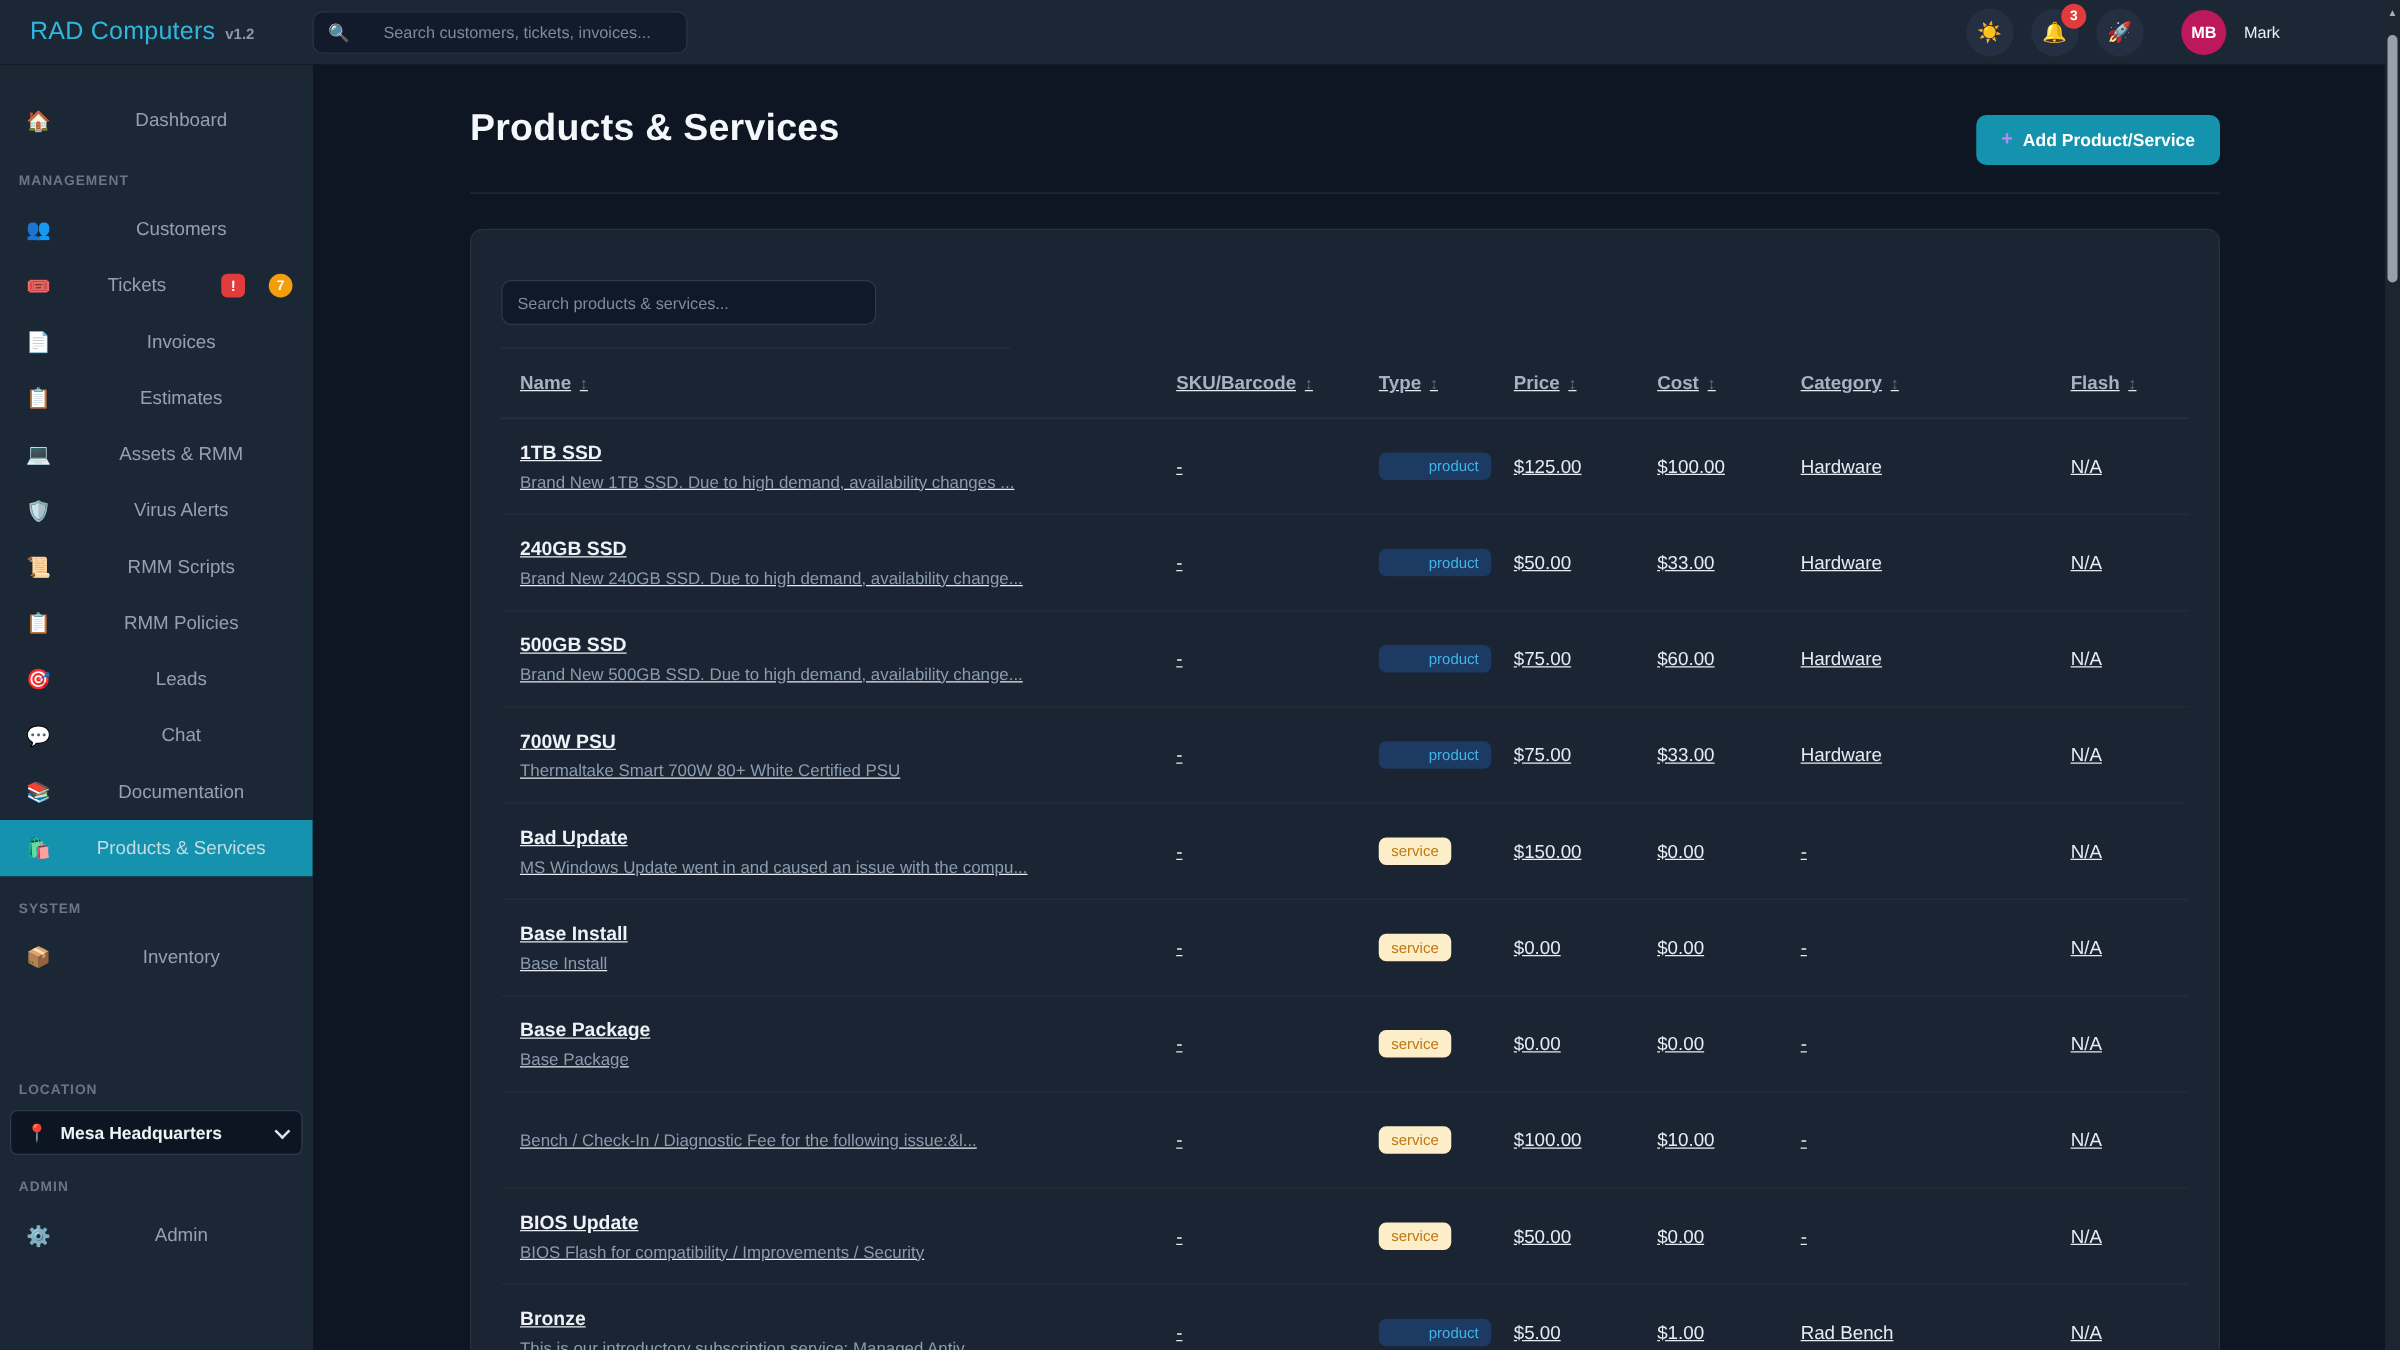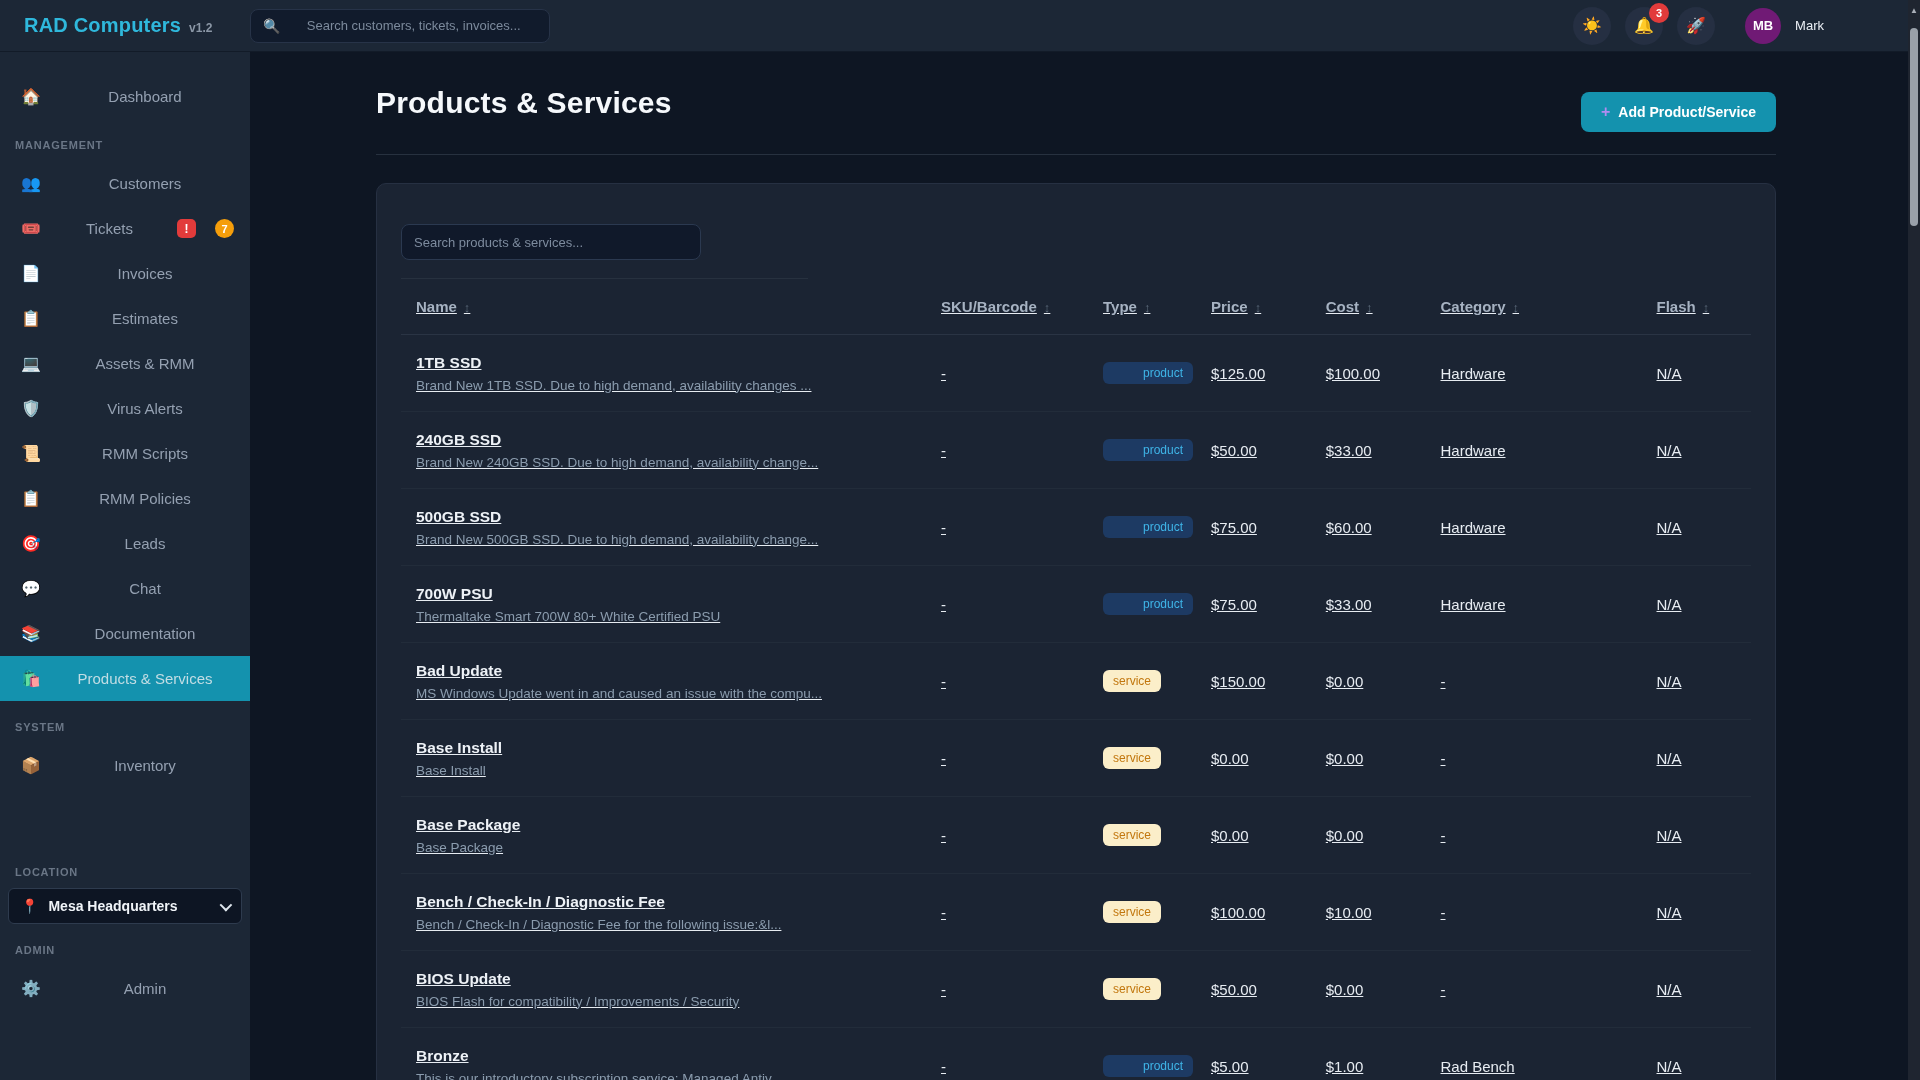--- a/index.html
+++ b/index.html
@@ -9,21 +9,21 @@
     font-family:"Liberation Sans", sans-serif;
     color:#e7ecf2;
   }
   
   .topbar {
     position:fixed; top:0; left:0; width:1920px; height:52px;
     background:#1c2736; border-bottom:1px solid #121b28;
     display:flex; align-items:center; padding:0 96px 0 24px; z-index:20;
   }
   .brand-wrap { display:flex; align-items:baseline; gap:8px; min-width:226px; }
-  .brand { font-size:20px; font-weight:bold; color:#2fb8dc; letter-spacing:.2px; }
+  .brand { font-size:20px; font-weight:normal; color:#2fb8dc; letter-spacing:.2px; }
   .version { font-size:12px; color:#8b97a6; font-weight:bold; }
   .global-search {
     display:flex; align-items:center; gap:10px;
     width:300px; height:34px; background:#111b2c;
     border:1px solid #273348; border-radius:8px; padding:0 12px;
   }
   .global-search .g-icon { font-size:14px; line-height:1; }
   .global-search input {
     background:transparent; border:none; outline:none; color:#cdd6e1;
     font-size:13px; width:100%; font-family:"Liberation Sans", sans-serif;text-align:center;
@@ -35,21 +35,21 @@
     background:#252f42; display:flex; align-items:center; justify-content:center;
     font-size:16px; cursor:pointer; border:none; color:#ffd466;
   }
   .notif-badge {
     position:absolute; top:-4px; right:-6px; min-width:20px; height:20px;
     background:#e23b3b; color:#fff; font-size:11px; font-weight:bold;
     border-radius:10px; display:flex; align-items:center; justify-content:center;
     padding:0 5px;
   }
   .avatar {
-    width:36px; height:36px; border-radius:50%; background:#701a75;
+    width:36px; height:36px; border-radius:50%; background:#be185d;
     color:#fff; font-weight:bold; font-size:13px;
     display:flex; align-items:center; justify-content:center; margin-left:16px;
   }
   .user-name { font-size:13px; color:#e9eef4; }
 
   
   .sidebar {
     position:fixed; top:52px; left:0; width:250px; height:1028px;
     background:#1c2736; padding-top:22px; z-index:10;
   }
@@ -419,21 +419,20 @@
             <span class="badge service">service</span>
           </div>
           <div class="cell">$0.00</div>
           <div class="cell">$0.00</div>
           <div class="cell">-</div>
           <div class="cell">N/A</div>
         </div>
 
         <div class="grid-row trow">
           <div class="name-cell">
-            <div class="p-name">Bench / Check-In / Diagnostic Fee</div>
             <div class="p-desc">Bench / Check-In / Diagnostic Fee for the following issue:&amp;l...</div>
           </div>
           <div class="cell">-</div>
           <div class="cell">
             <span class="badge service">service</span>
           </div>
           <div class="cell">$100.00</div>
           <div class="cell">$10.00</div>
           <div class="cell">-</div>
           <div class="cell">N/A</div>

